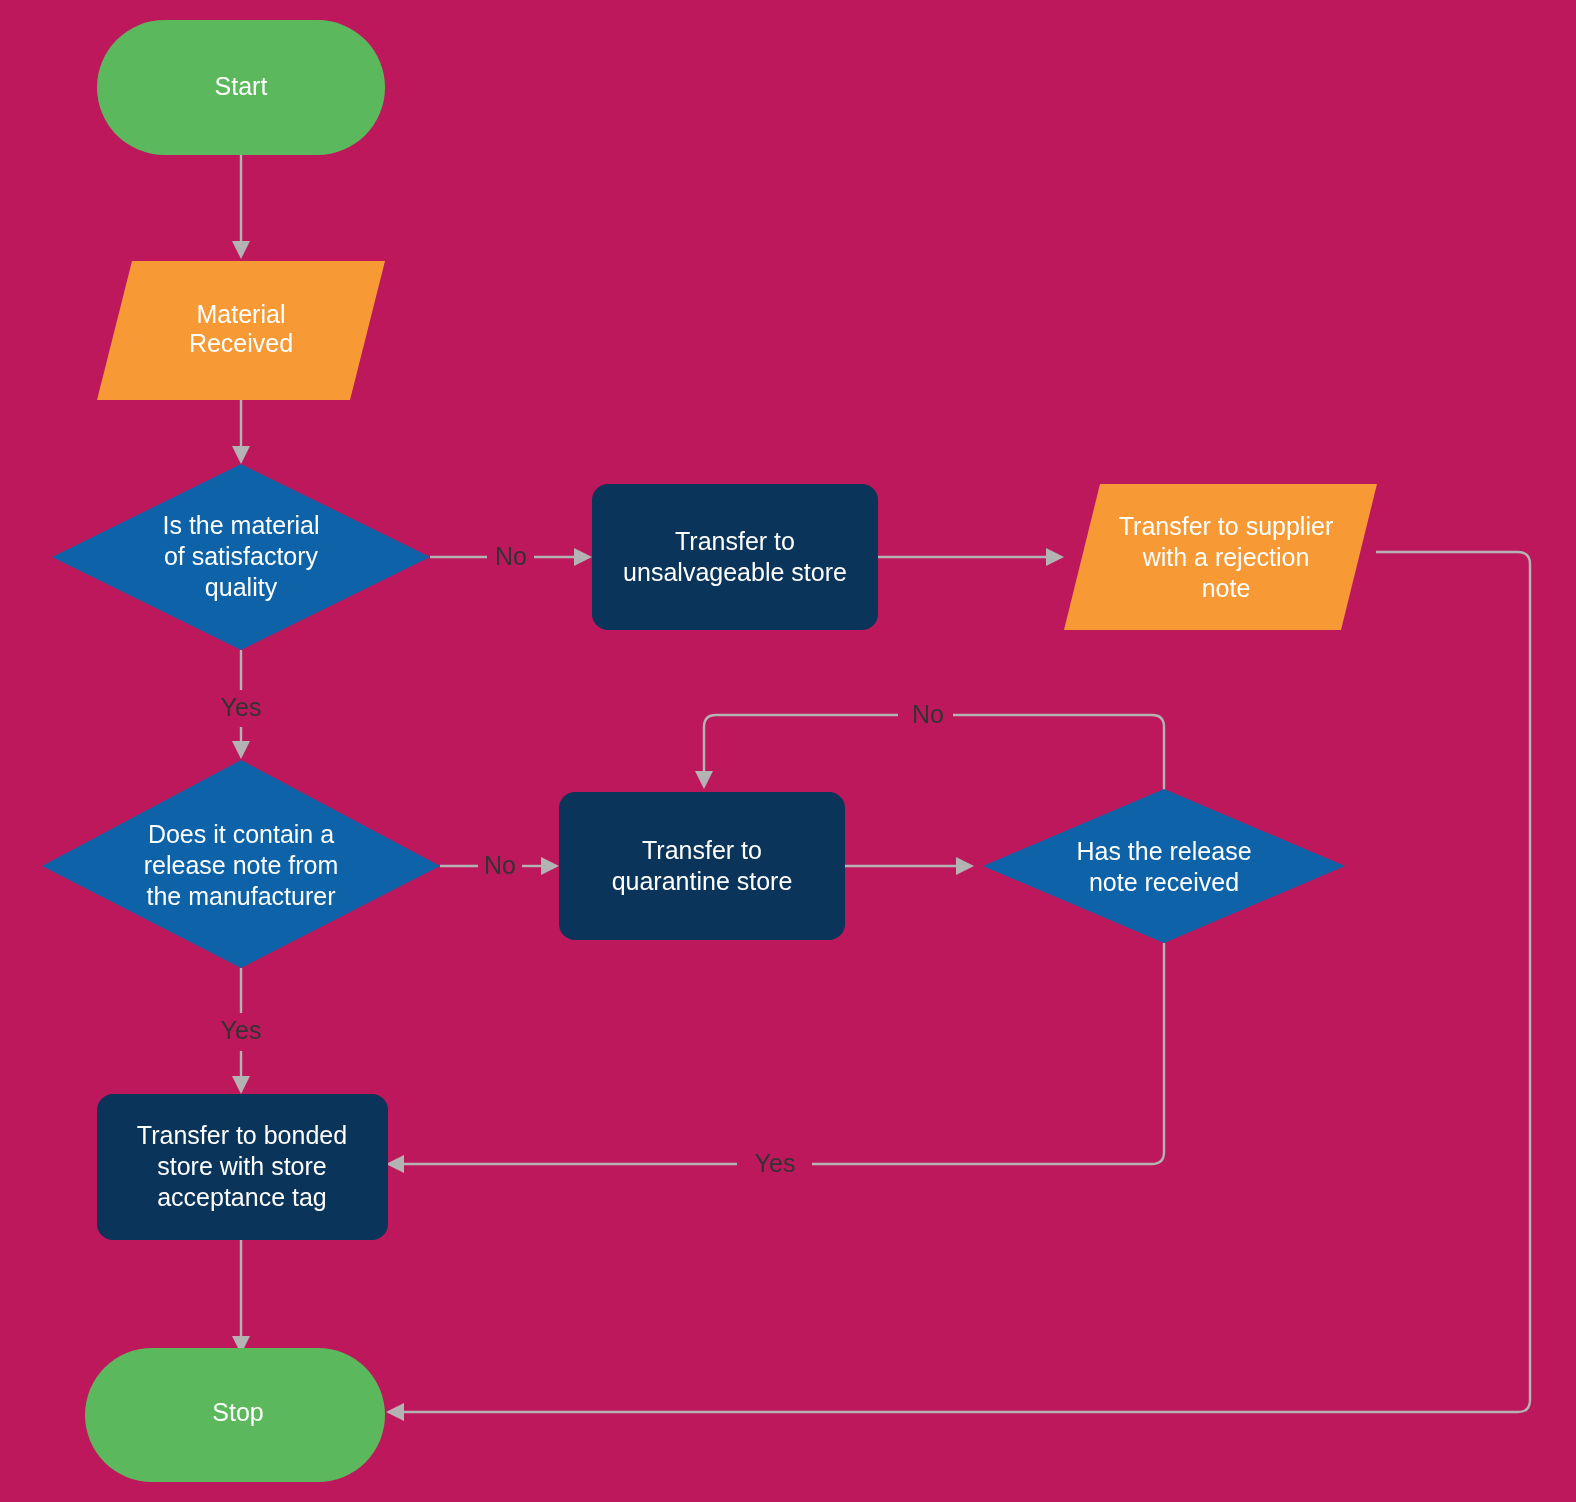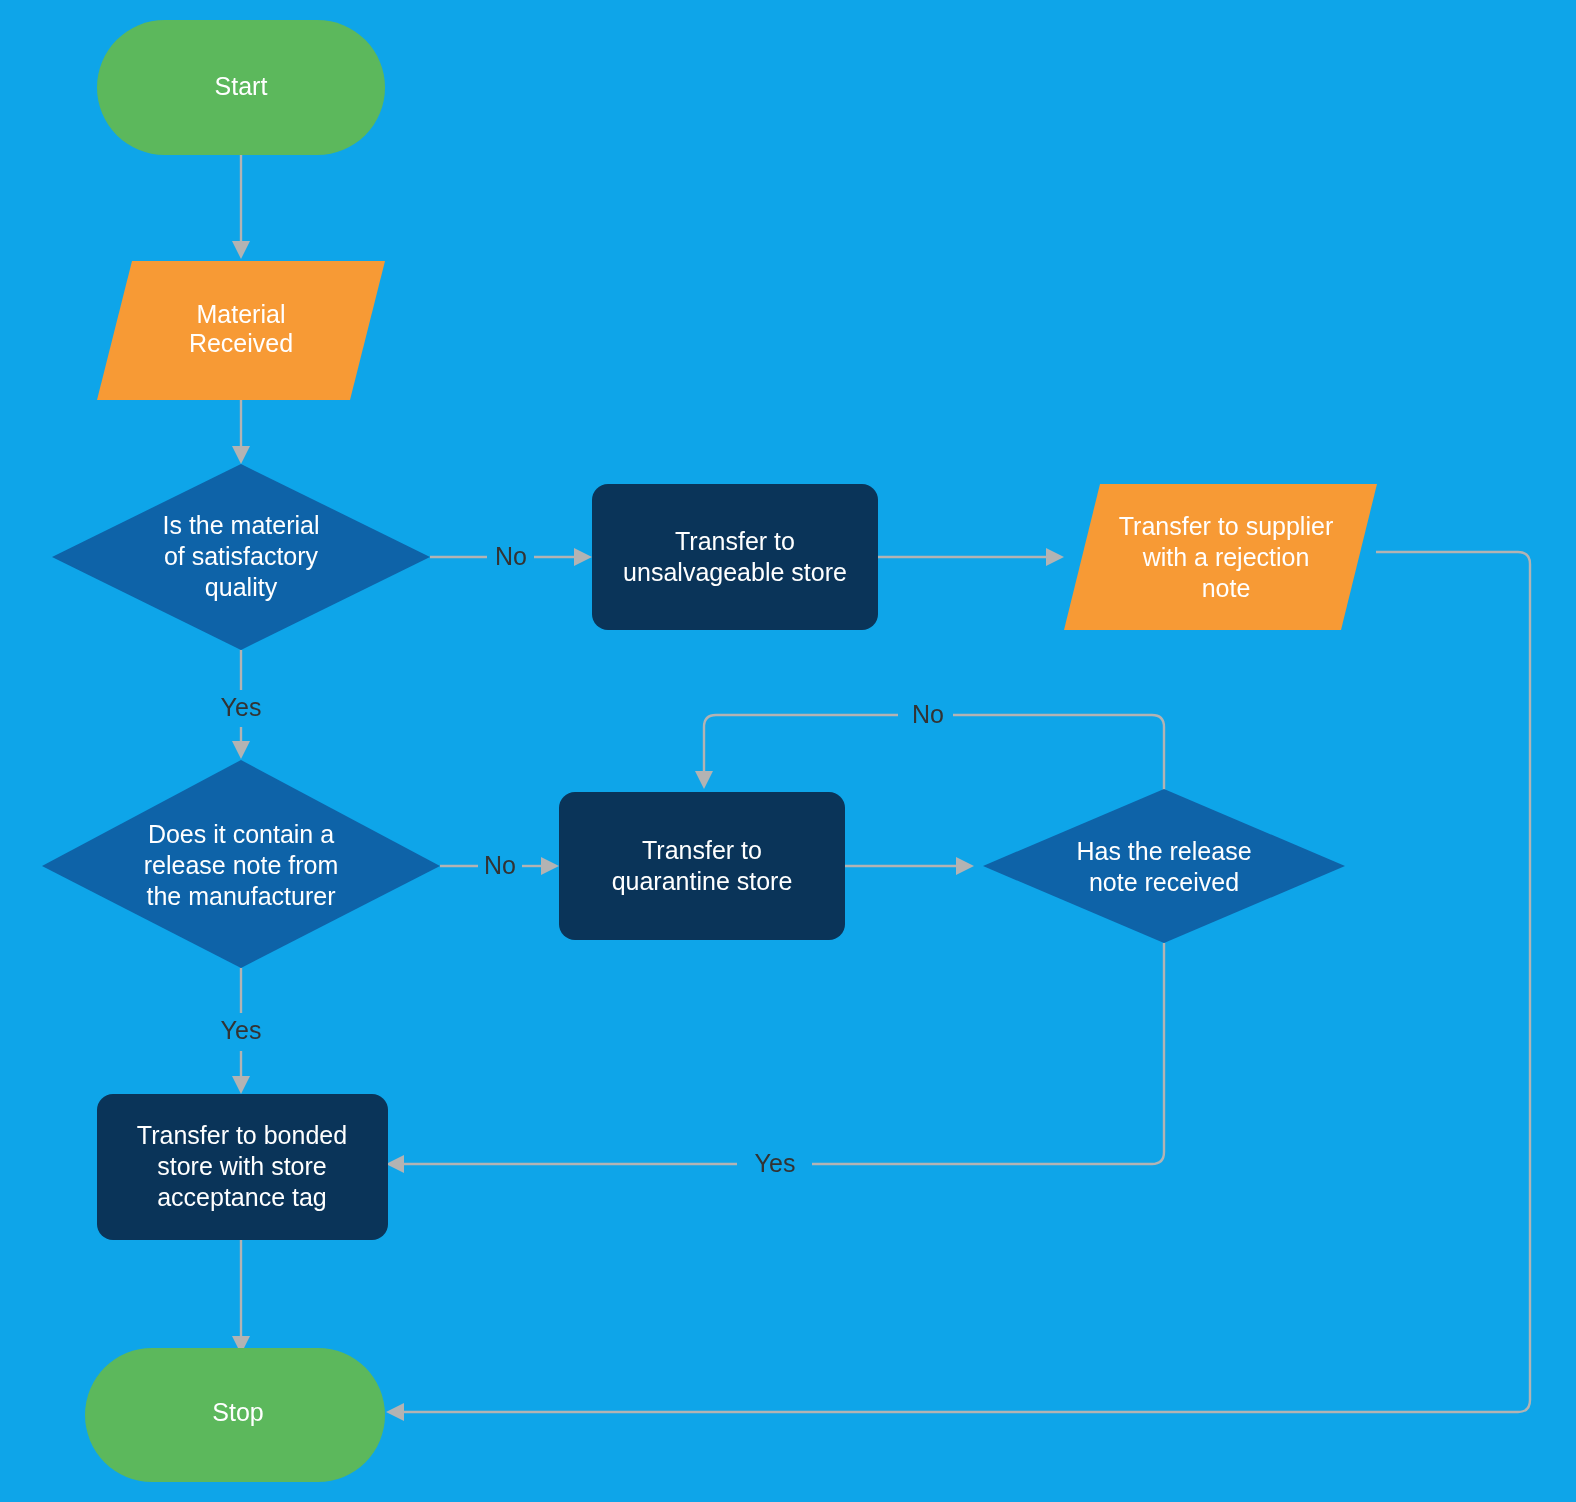--- a/index.html
+++ b/index.html
@@ -44,21 +44,21 @@
     stroke: #b3b3b3;
     stroke-width: 2.4;
   }
   .arrowhead {
     fill: #b3b3b3;
   }
 </style>
 </head>
 <body>
 
-<div id="canvas" style="background: #0ea5e9;">
+<div id="canvas" style="background: #be185d;">
   <svg id="flow-svg" viewBox="0 0 1576 1502">
 
     <g>
 
       
       <g>
         <path class="conn" d="M 241 155 L 241 245" stroke="#b3b3b3"></path>
         <polygon class="arrowhead" points="241,259 232,241 250,241" fill="#b3b3b3"></polygon>
       </g>
 

